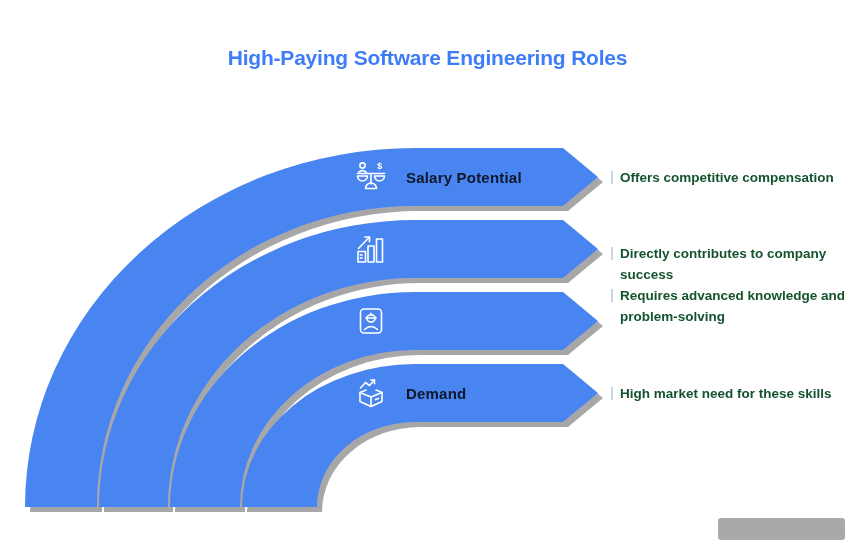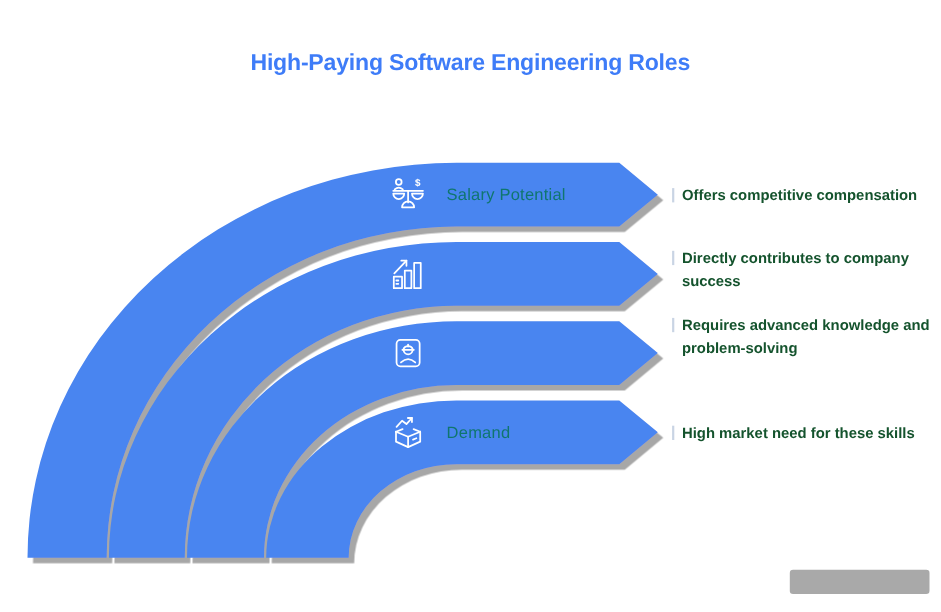--- a/index.html
+++ b/index.html
@@ -9,21 +9,21 @@
   }
   .title{
     position:absolute;top:46px;left:0;width:100%;text-align:center;
     font-size:21px;font-weight:700;color:#3E7CF8;letter-spacing:-0.2px;
   }
   .arcs-svg{position:absolute;top:0;left:0;}
   .band-row{
     position:absolute;left:353px;height:58px;display:flex;align-items:center;gap:17px;
   }
   .band-icon{width:36px;height:36px;flex:0 0 36px;}
-  .band-label{font-size:15px;font-weight:400;color:#0f766e;letter-spacing:0.2px;white-space:nowrap;}
+  .band-label{font-size:15px;font-weight:700;color:#0f172a;letter-spacing:0.2px;white-space:nowrap;}
   .desc{
     position:absolute;left:611px;width:240px;height:58px;display:flex;align-items:center;
   }
   .desc-inner{
     position:relative;padding-left:9px;font-size:13.5px;font-weight:700;
     color:#14532d;line-height:21px;
   }
   .desc-inner::before{
     content:"";position:absolute;left:0;top:4px;width:2px;height:13px;background:#c9d4e4;
   }
@@ -81,21 +81,21 @@
   <div class="band-row" style="top:220px">
     <svg class="band-icon" viewBox="0 0 36 36">
       <rect class="ic" x="5" y="20.5" width="7.5" height="10.5"></rect>
       <path class="ic" d="M7.3 24 h1.8 M7.3 27 h1.8"></path>
       <rect class="ic" x="15" y="15" width="6" height="16"></rect>
       <rect class="ic" x="23.5" y="8" width="6" height="23"></rect>
       <path class="ic" d="M5.5 17.5 L16.5 6"></path>
       <path class="ic" d="M11.8 6 H16.5 V10.7"></path>
     </svg>
   </div>
-  <div class="desc" style="top:216px">
+  <div class="desc" style="top:235px">
     <div class="desc-inner">Directly contributes to company success</div>
   </div>
 
   <div class="band-row" style="top:292px">
     <svg class="band-icon" viewBox="0 0 36 36">
       <rect class="ic" x="7.5" y="6" width="21" height="24" rx="3.5"></rect>
       <path class="ic" d="M13.6 15 A4.6 4.6 0 0 1 22.4 15"></path>
       <path class="ic" d="M12.8 15 H23.2"></path>
       <path class="ic" d="M18 10.2 V12"></path>
       <path class="ic" d="M13.9 15 A4.1 4.1 0 0 0 22.1 15"></path>

